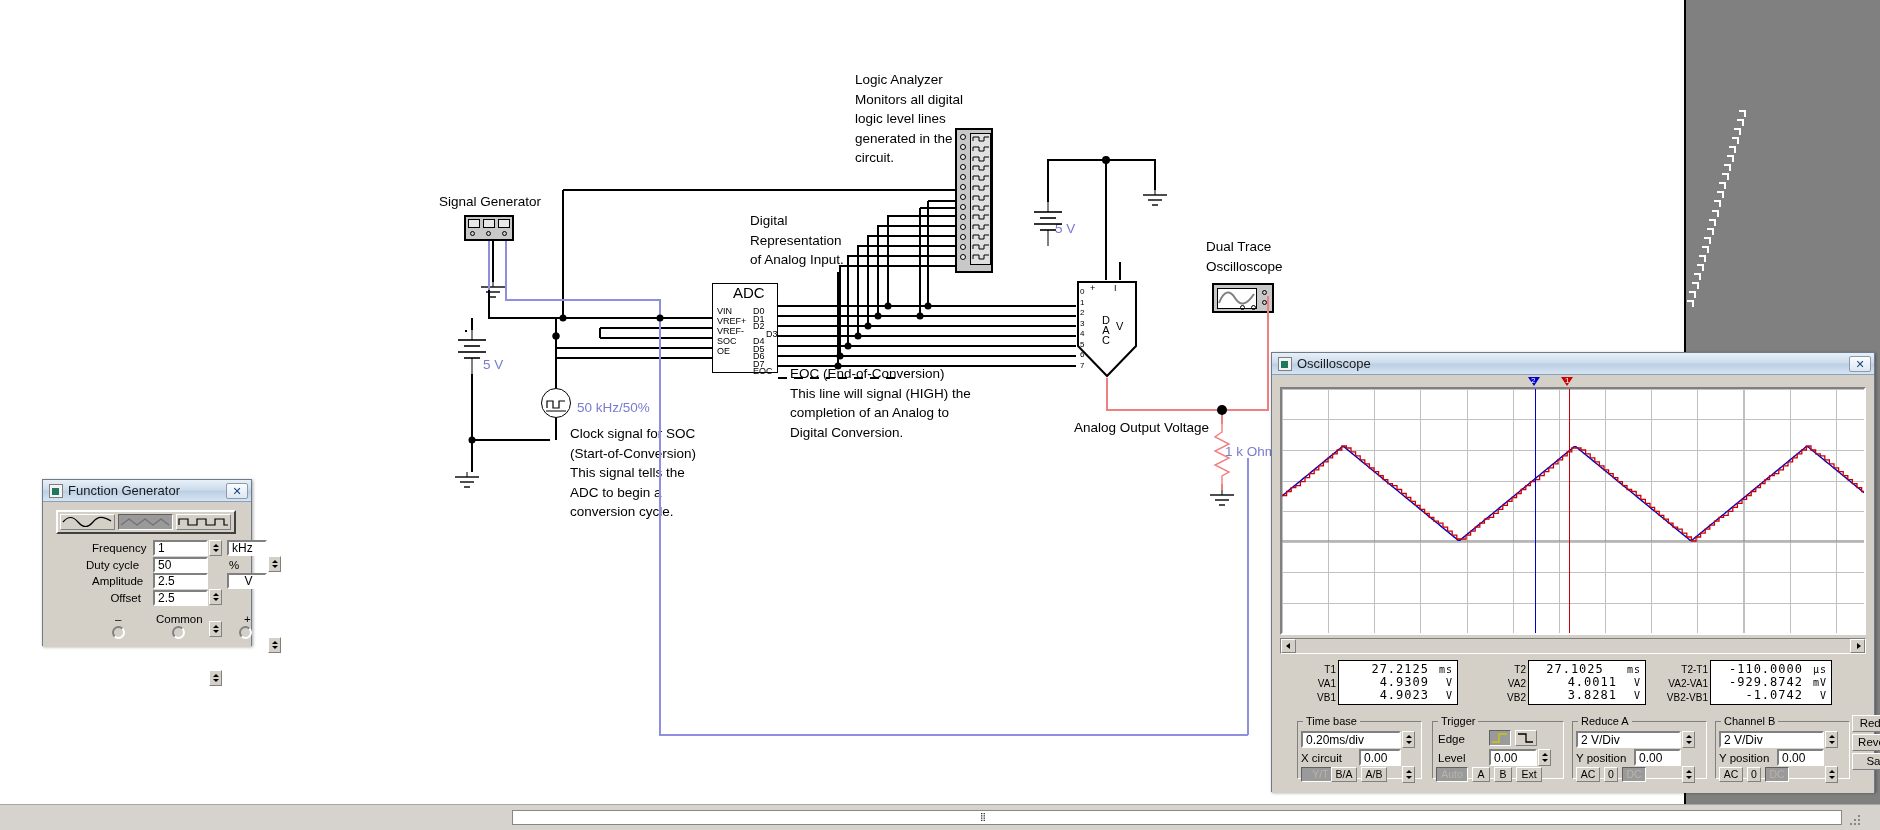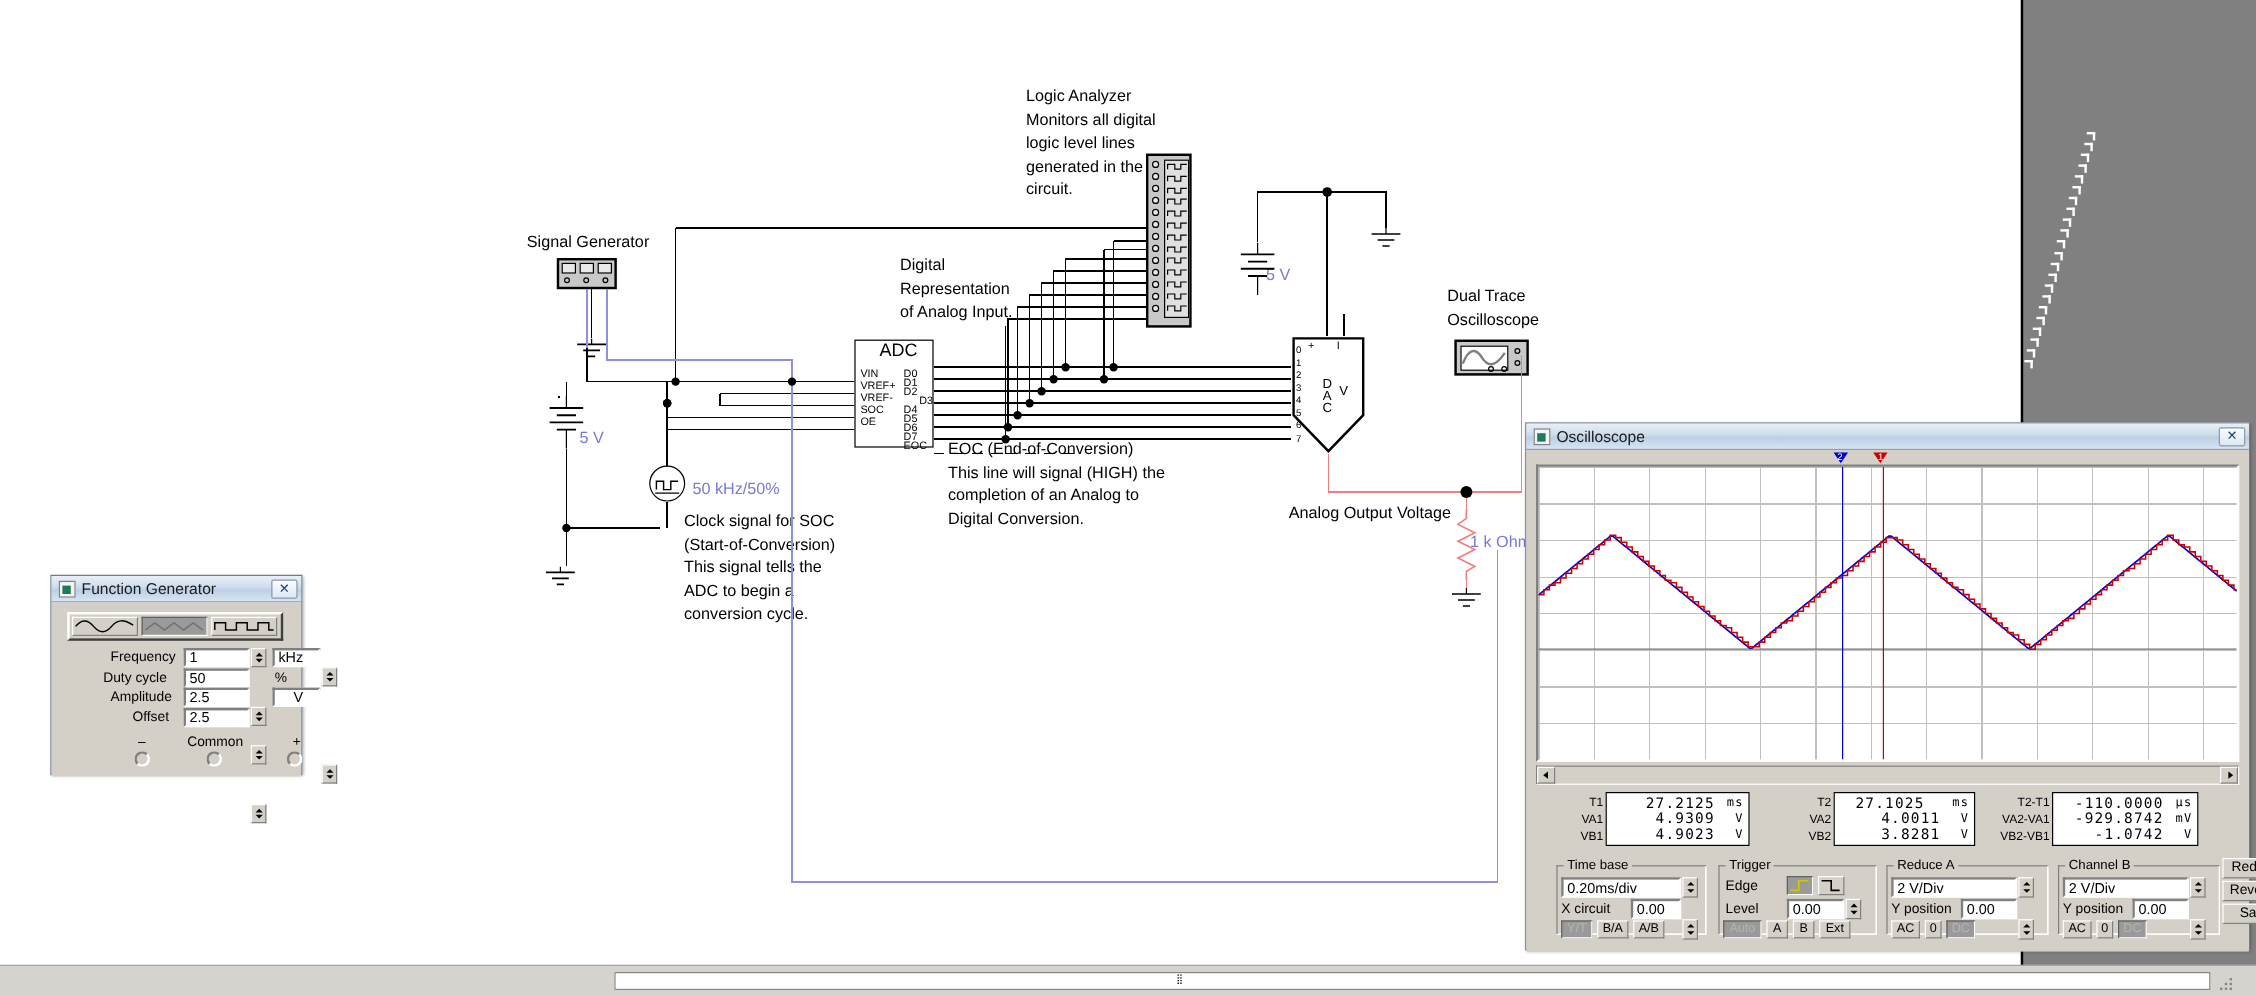--- a/index.html
+++ b/index.html
@@ -686,21 +686,21 @@
       </div>
       <div class="abs fg-label" style="left:4px;top:37px;">X circuit</div>
       <div class="abs sunken" style="left:62px;top:34px;width:42px;height:17px;">
         <div class="fg-field">0.00</div>
       </div>
       <div class="abs spin" style="left:105px;top:34px;">
         <div class="up"></div>
           <div class="dn"></div>
       </div>
       <div class="abs" id="tb-modes" style="left:4px;top:52px;">
-          <div class="abs tinybtn pressed" style="left:0px;top:0;width:26px;height:15px;line-height:13px;color:#b8b4ac;">Y/T</div>
+          <div class="abs tinybtn pressed" style="left:0px;top:0;width:39px;height:15px;line-height:13px;color:#b8b4ac;">Y/T</div>
           <div class="abs tinybtn raised-thin" style="left:30px;top:0;width:26px;height:15px;line-height:13px;">B/A</div>
           <div class="abs tinybtn raised-thin" style="left:60px;top:0;width:26px;height:15px;line-height:13px;">A/B</div>
         </div>
     </div>
 
     <div class="abs" style="left:160px;top:340px;width:132px;height:64px;">
       <div class="group-frame" style="left:0;top:6px;width:132px;height:58px;"></div>
       <div class="group-title" style="left:6px;top:0;">Trigger</div>
       <div class="abs fg-label" style="left:6px;top:18px;">Edge</div>
       <div class="abs pressed" style="left:57px;top:15px;width:22px;height:16px;">

